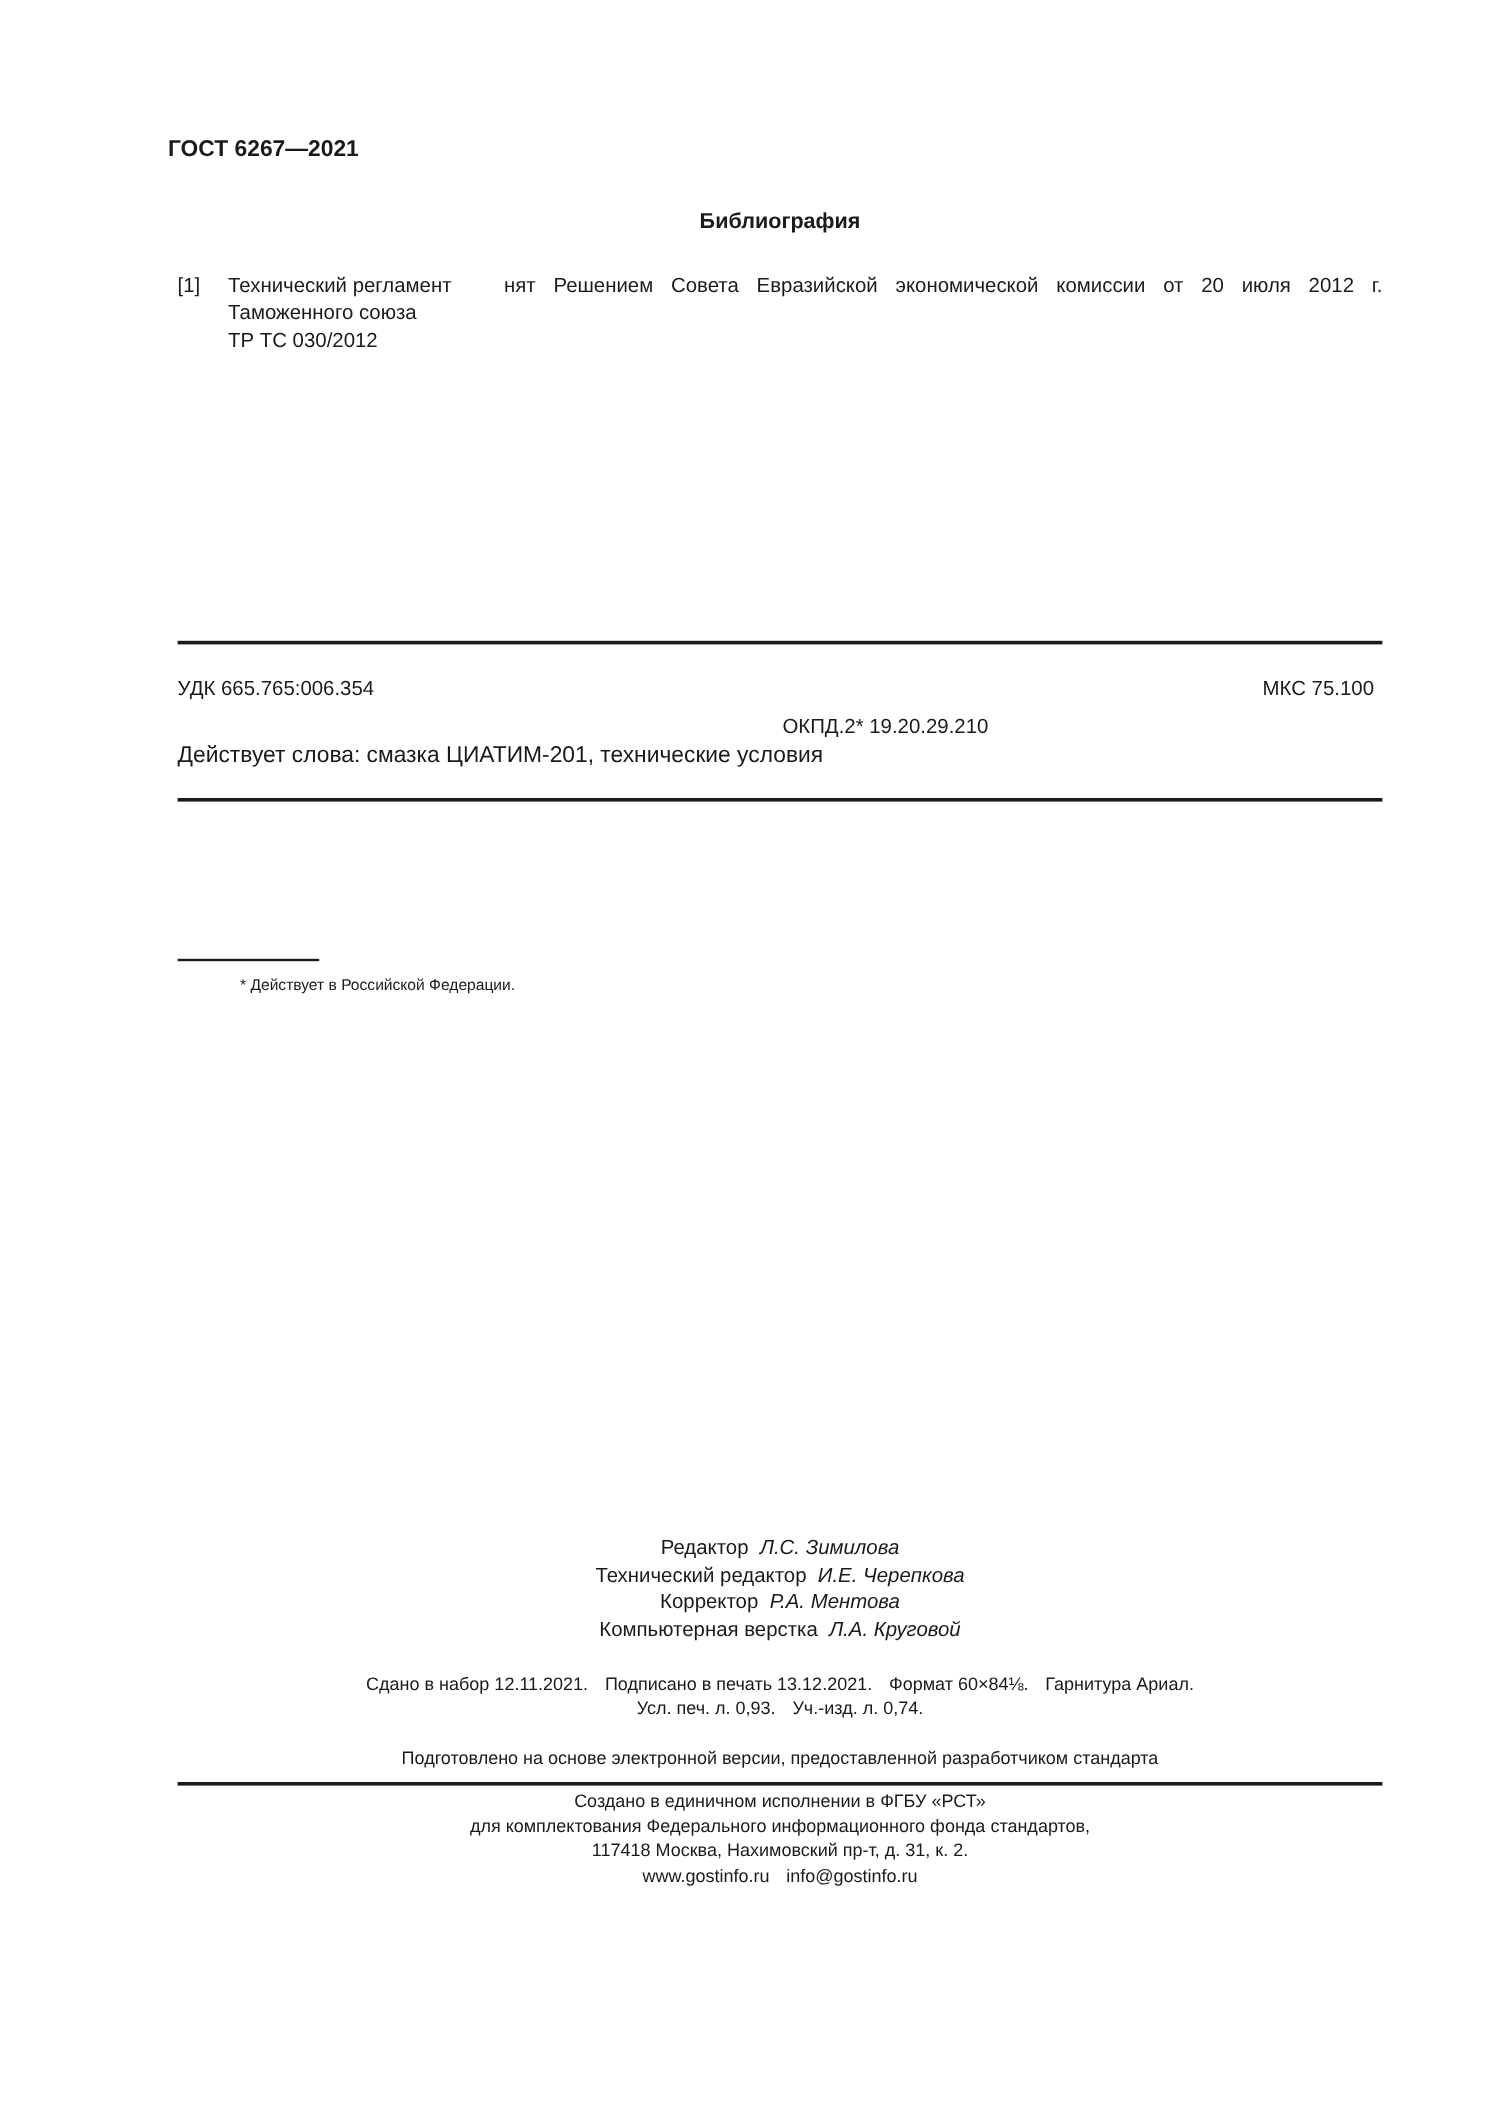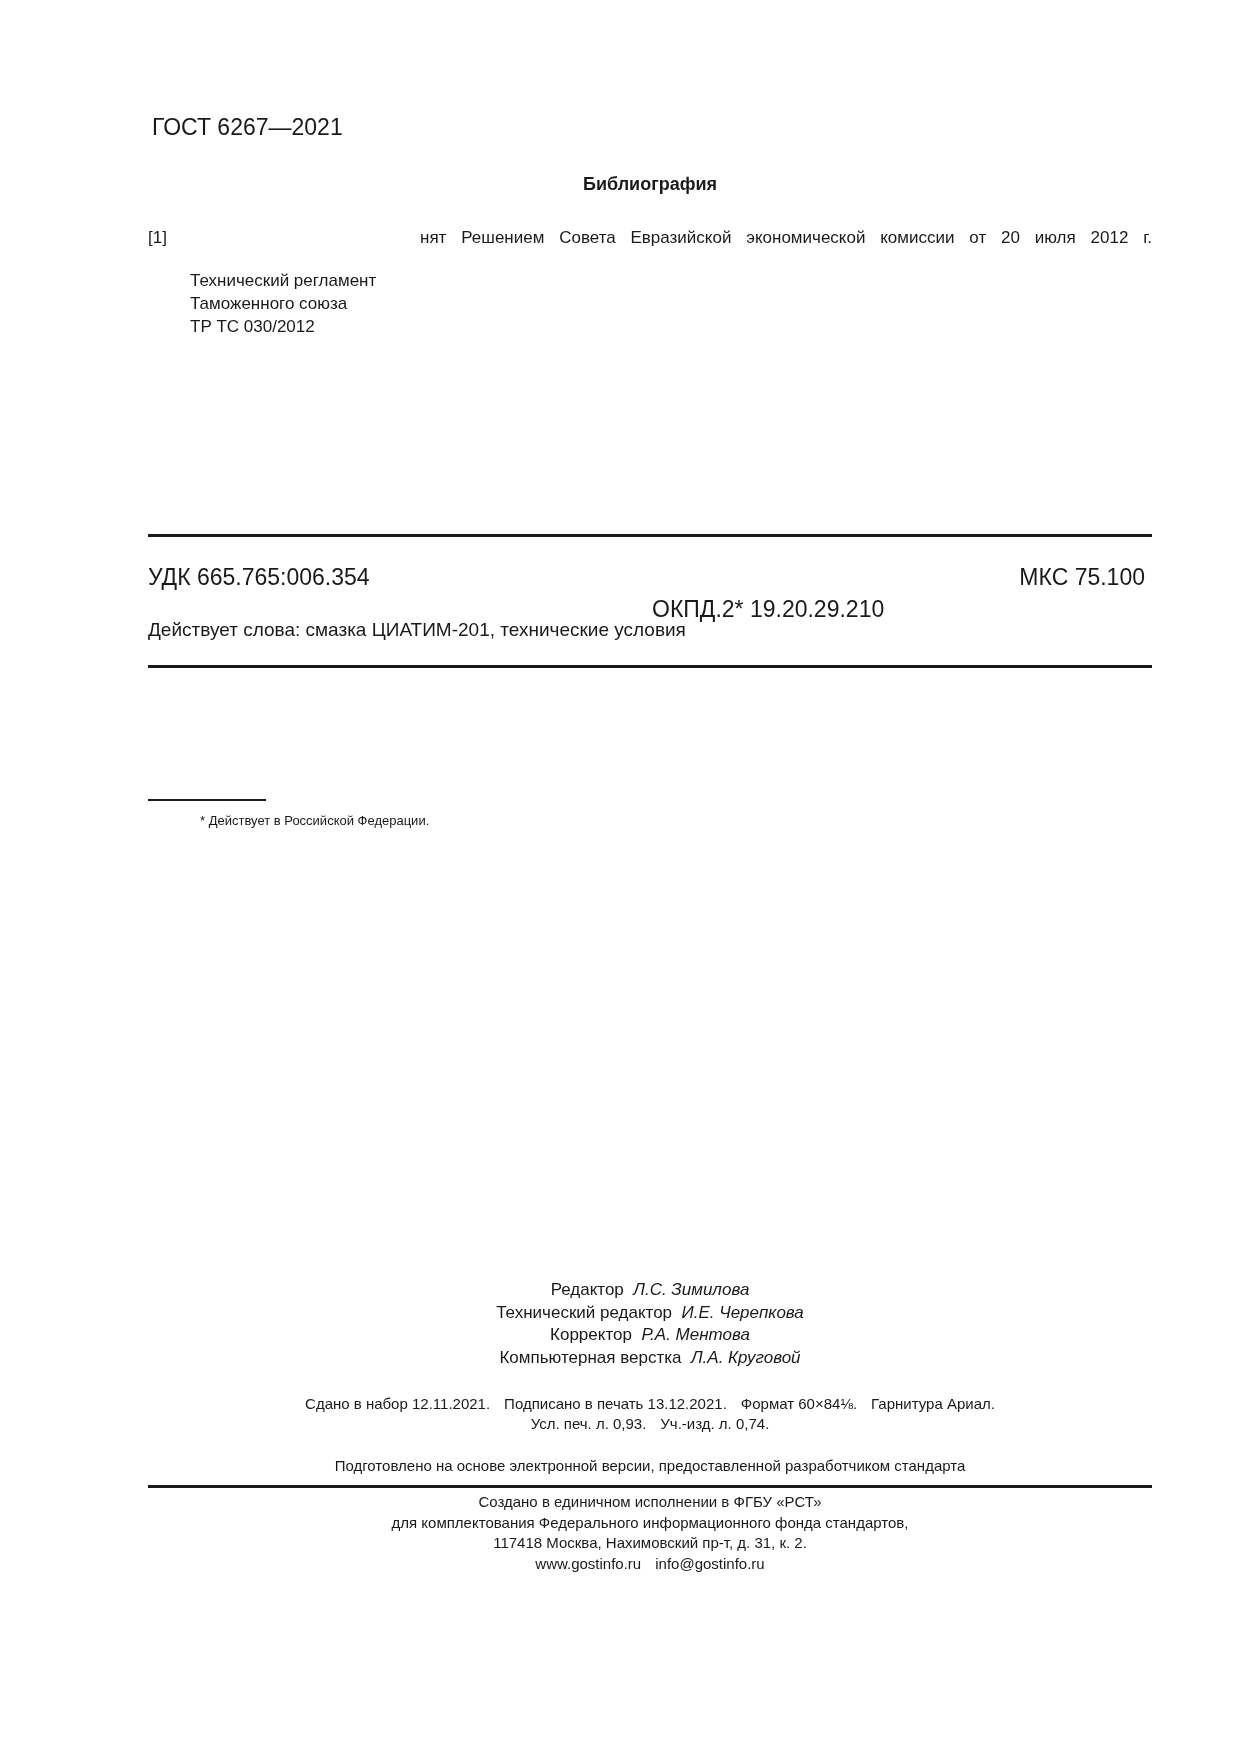--- a/index.html
+++ b/index.html
@@ -2,31 +2,31 @@
 <html><head>
 <meta charset="utf-8">
 <style>
   html, body { margin: 0; padding: 0; background: #ffffff; }
   body {
     width: 1240px; height: 1754px; position: relative; overflow: hidden;
     font-family: "Liberation Sans", "DejaVu Sans", sans-serif;
     color: #1a1a1a;
   }
   .abs { position: absolute; }
-  .doc-code { left: 152px; top: 114px; font-size: 23px; font-weight: normal; white-space: nowrap; }
+  .doc-code { left: 140px; top: 114px; font-size: 19px; font-weight: bold; white-space: nowrap; }
   .biblio-title { left: 0; width: 1300px; top: 174px; font-size: 18px; font-weight: bold; text-align: center; }
   .biblio-row { left: 148px; top: 226px; width: 1004px; font-size: 17px; line-height: 23px; }
   .biblio-num { position: absolute; left: 0; top: 0; }
-  .biblio-source { position: absolute; left: 42px; top: 0; width: 225px; margin-top: 43px; }
+  .biblio-source { position: absolute; left: 42px; top: 0; width: 225px; }
   .biblio-desc { position: absolute; left: 272px; top: 0; width: 732px; text-align: justify; }
   .biblio-desc span { display: block; }
   .biblio-desc .first { text-indent: 4px; text-align-last: justify; }
   .biblio-desc .mid { text-align-last: justify; word-spacing: 4px; }
   .rule { left: 148px; width: 1004px; height: 3px; background: #1a1a1a; }
-  .class-line { top: 564px; font-size: 23px; white-space: nowrap; }
+  .class-line { top: 564px; font-size: 17px; white-space: nowrap; }
   .udk { left: 148px; }
   .okpd { left: 652px; margin-top: 32px; }
   .mks { right: 95px; text-align: center; }
   .keywords { left: 148px; top: 619px; font-size: 19px; white-space: nowrap; }
   .fn-rule { left: 148px; top: 799px; width: 118px; height: 2px; background: #1a1a1a; }
   .footnote { left: 200px; top: 813px; font-size: 13px; white-space: nowrap; }
   .colophon { left: 0; width: 1300px; text-align: center; font-size: 17px; line-height: 22.5px; top: 1279px; }
   .colophon i { font-style: italic; text-align: center; }
   .imprint { left: 0; width: 1300px; text-align: center; font-size: 15px; line-height: 20px; top: 1394px; }
   .imprint .gap { display: inline-block; width: 14px; }

